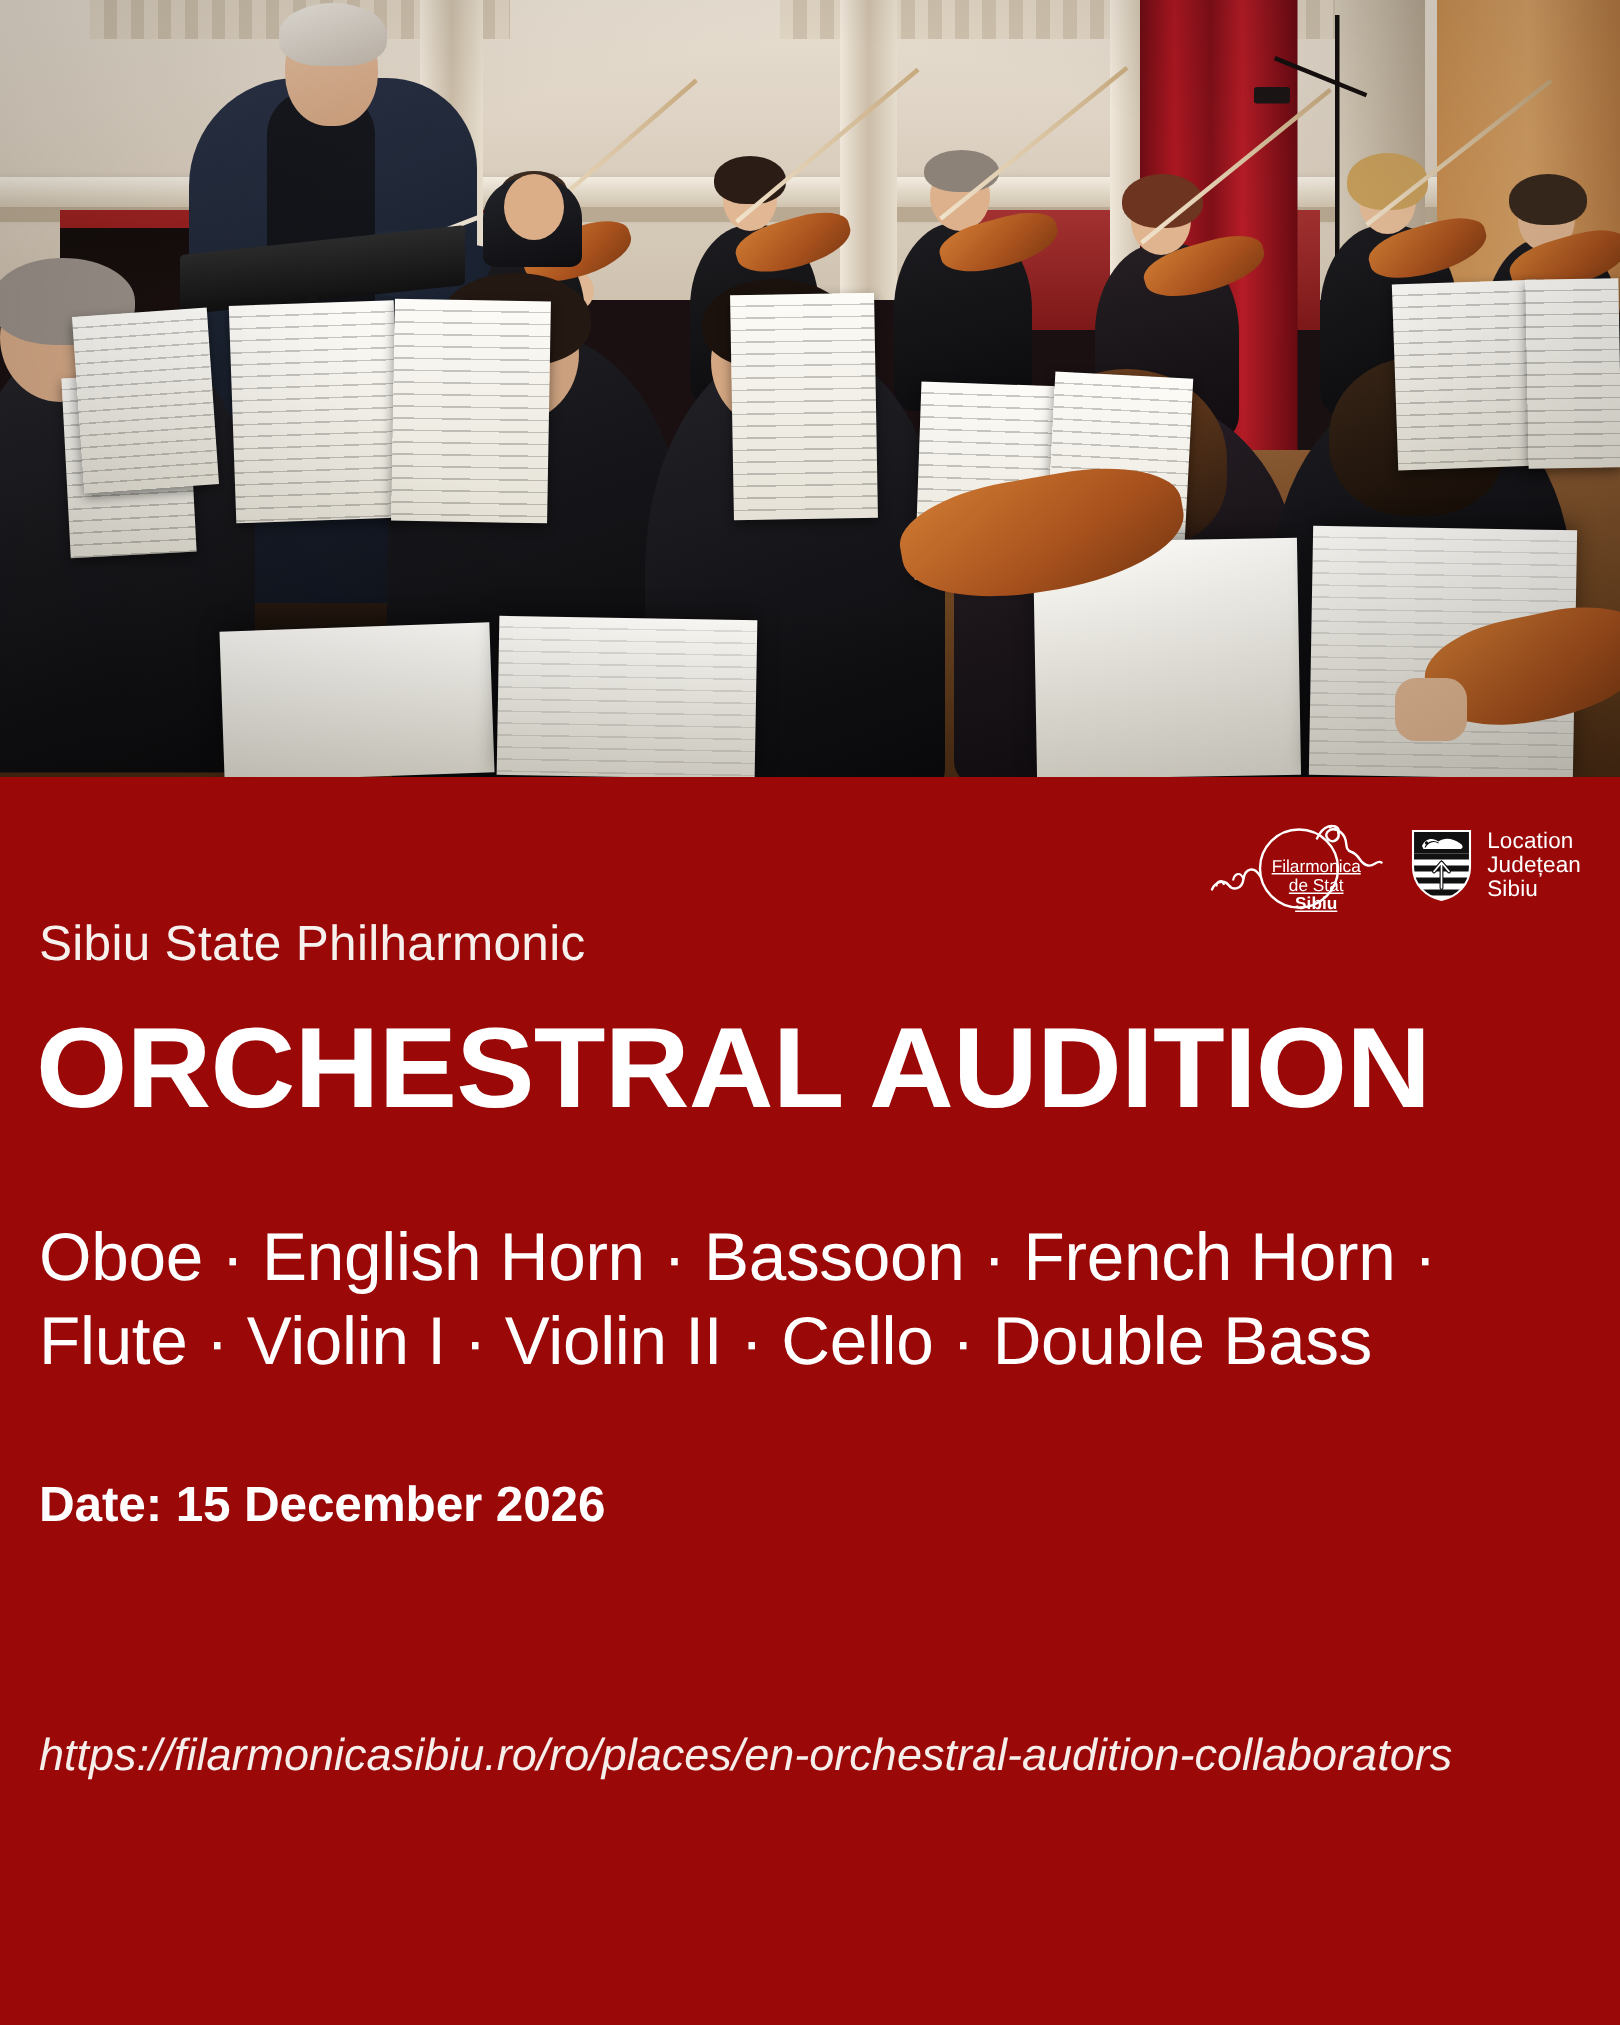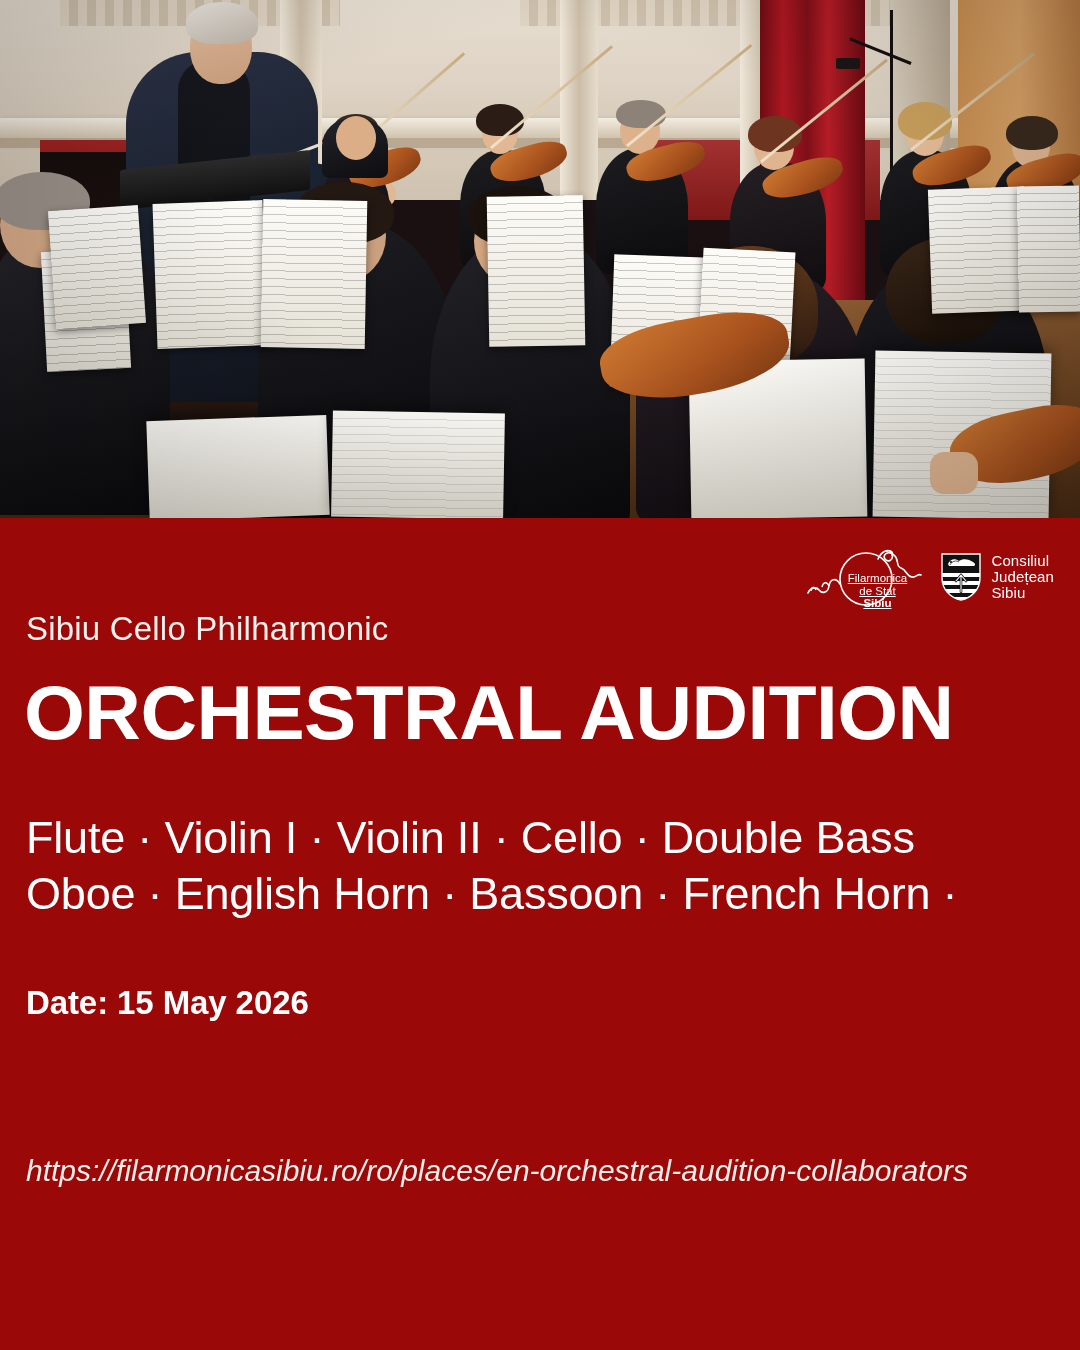--- a/index.html
+++ b/index.html
@@ -287,38 +287,38 @@
             <rect x="2" y="17" width="38" height="4" fill="#111111"></rect>
             <rect x="2" y="25" width="38" height="4" fill="#111111"></rect>
             <rect x="2" y="33" width="38" height="4" fill="#111111"></rect>
             <rect x="2" y="41" width="38" height="4" fill="#111111"></rect>
             <path d="M21 23 L16 29 M21 23 L26 29 M21 23 L21 31 M21 31 L21 40" stroke="#111111" stroke-width="2.6" fill="none" stroke-linecap="round"></path>
             <path d="M21 23 L16 29 M21 23 L26 29 M21 23 L21 31 M21 31 L21 40" stroke="#ffffff" stroke-width="1.1" fill="none" stroke-linecap="round"></path>
           </g>
           <path d="M2 2 H40 V26 C40 38, 31 46, 21 48 C11 46, 2 38, 2 26 Z" fill="none" stroke="#ffffff" stroke-width="1.4"></path>
         </svg>
         <div class="cjs-text">
-          <div>Consiliul</div>
+          <div>Location</div>
           <div>Județean</div>
           <div>Sibiu</div>
         </div>
       </div>
     </div>
 
-    <div class="kicker">Sibiu Cello Philharmonic</div>
+    <div class="kicker">Sibiu State Philharmonic</div>
 
     <div class="headline">ORCHESTRAL AUDITION</div>
 
     <div class="instruments">
+      <div>Oboe · English Horn · Bassoon · French Horn ·</div>
       <div>Flute · Violin I · Violin II · Cello · Double Bass</div>
-      <div>Oboe · English Horn · Bassoon · French Horn ·</div>
     </div>
 
     <div class="details">
-      <div>Date: 15 May 2026</div>
+      <div>Date: 15 December 2026</div>
     </div>
 
     <div class="apply">
       <span class="url">https://filarmonicasibiu.ro/ro/places/en-orchestral-audition-collaborators</span>
     </div>
 
   </div>
 </div>
 
 </body></html>

